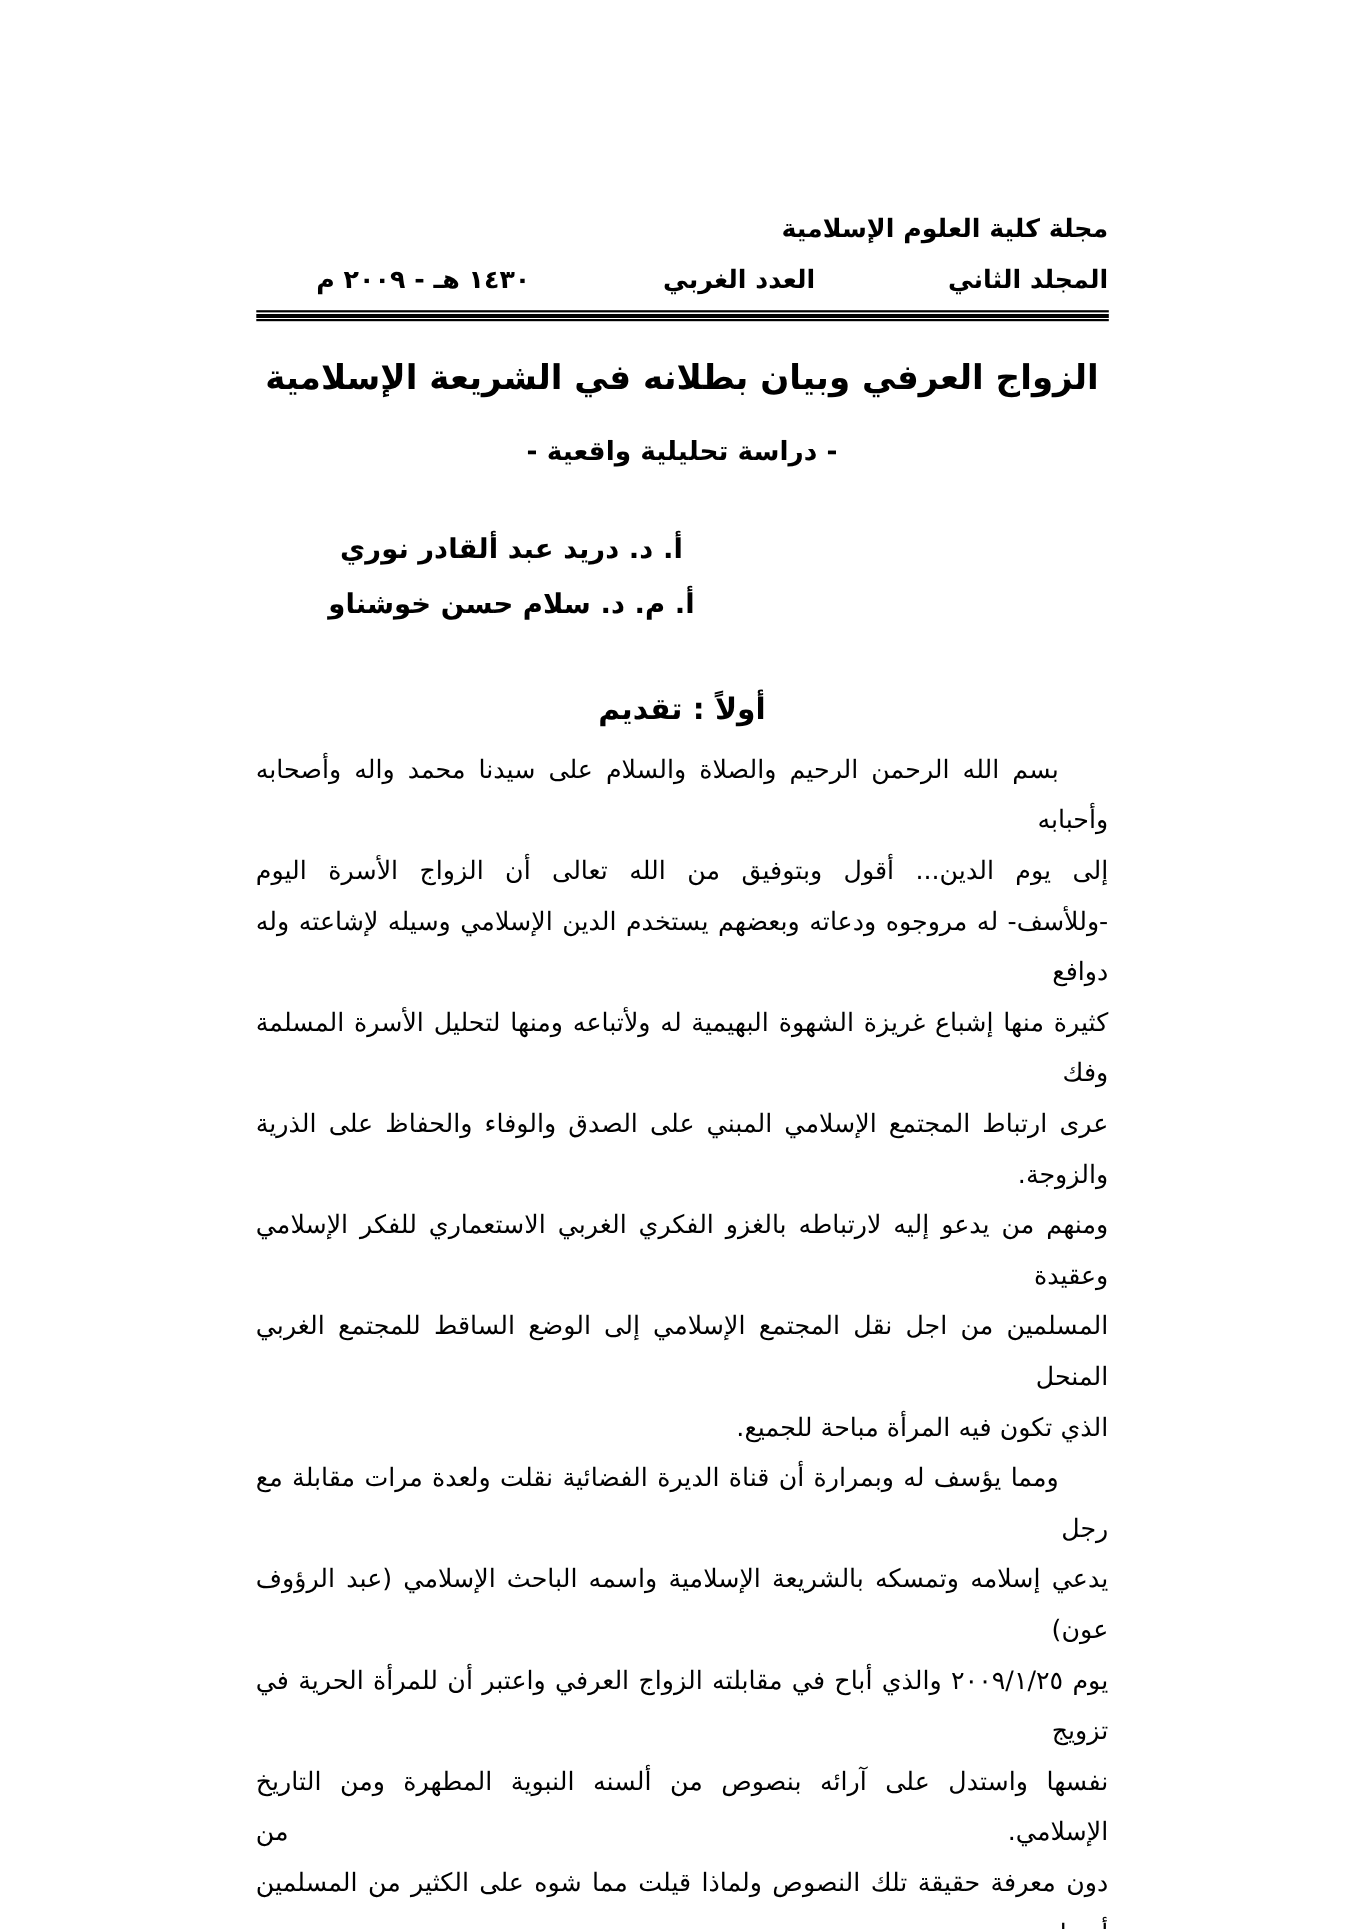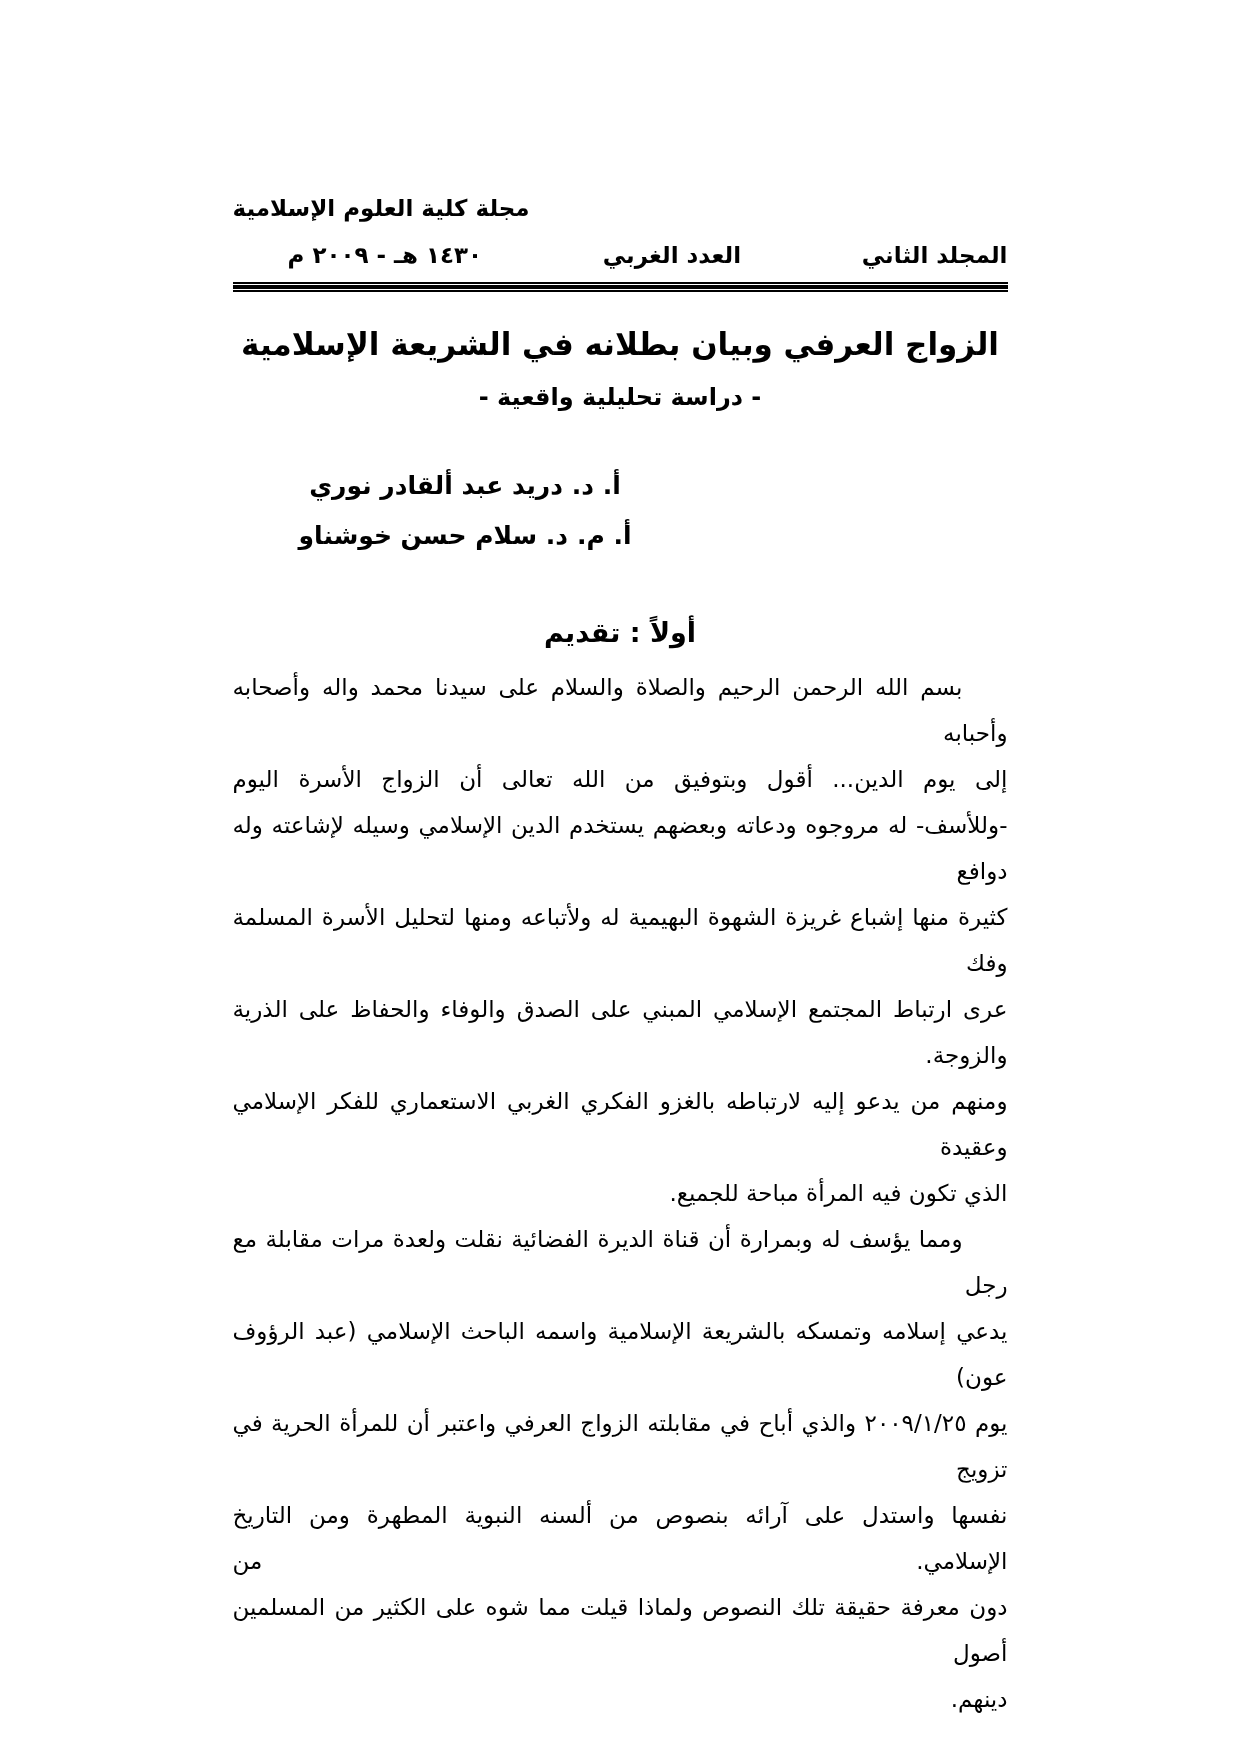--- a/index.html
+++ b/index.html
@@ -7,37 +7,37 @@
     width:1240px; height:1754px;
     background:#ffffff; color:#000000;
     font-family:"DejaVu Sans", sans-serif;
     overflow:hidden;
   }
   .page {
     width:775px; margin:0 auto; padding-top:193px;
     direction:rtl;
   }
   .journal-name {
-    text-align:left; font-weight:bold; font-size:23px; line-height:30px;
+    text-align:right; font-weight:bold; font-size:23px; line-height:30px;
   }
   .header-row {
     display:flex; justify-content:space-between; align-items:baseline;
     margin-top:16px; font-weight:bold; font-size:23px; line-height:32px;
     padding-left:55px;
   }
   .rule {
     margin-top:11px; height:4px; padding:1px 0;
     border-top:2px solid #000; border-bottom:2px solid #000;
     background:#000; background-clip:content-box;
   }
   .article-title {
     text-align:center; font-weight:bold; font-size:31px; line-height:40px; margin-top:32px;
   }
   .article-subtitle {
-    text-align:center; font-weight:bold; font-size:24px; line-height:32px; margin-top:17px;
+    text-align:center; font-weight:bold; font-size:24px; line-height:32px; margin-top:30px;
   }
   .authors {
     margin-top:48px; font-weight:bold; font-size:25px; line-height:50px;
     text-align:center; padding-left:0; padding-right:310px;
   }
   .section-heading {
     margin-top:54px; font-weight:bold; font-size:27px; line-height:36px; text-align:center;
   }
   .body-text { margin-top:13px; font-size:23px; line-height:46px; }
   .para { margin:0; }
@@ -72,20 +72,21 @@
 
   <div class="body-text">
 
     <div class="para">
       <div class="line first">بسم الله الرحمن الرحيم والصلاة والسلام على سيدنا محمد واله وأصحابه وأحبابه</div>
       <div class="line">إلى يوم الدين... أقول وبتوفيق من الله تعالى أن الزواج الأسرة اليوم</div>
       <div class="line">-وللأسف- له مروجوه ودعاته وبعضهم يستخدم الدين الإسلامي وسيله لإشاعته وله دوافع</div>
       <div class="line">كثيرة منها إشباع غريزة الشهوة البهيمية له ولأتباعه ومنها لتحليل الأسرة المسلمة وفك</div>
       <div class="line">عرى ارتباط المجتمع الإسلامي المبني على الصدق والوفاء والحفاظ على الذرية والزوجة.</div>
       <div class="line">ومنهم من يدعو إليه لارتباطه بالغزو الفكري الغربي الاستعماري للفكر الإسلامي وعقيدة</div>
+      <div class="line">المسلمين من اجل نقل المجتمع الإسلامي إلى الوضع الساقط للمجتمع الغربي المنحل</div>
       <div class="line last">الذي تكون فيه المرأة مباحة للجميع.</div>
     </div>
 
     <div class="para">
       <div class="line first">ومما يؤسف له وبمرارة أن قناة الديرة الفضائية نقلت ولعدة مرات مقابلة مع رجل</div>
       <div class="line">يدعي إسلامه وتمسكه بالشريعة الإسلامية واسمه الباحث الإسلامي (عبد الرؤوف عون)</div>
       <div class="line">يوم ٢٠٠٩/١/٢٥ والذي أباح في مقابلته الزواج العرفي واعتبر أن للمرأة الحرية في تزويج</div>
       <div class="line">نفسها واستدل على آرائه بنصوص من ألسنه النبوية المطهرة ومن التاريخ الإسلامي. من</div>
       <div class="line">دون معرفة حقيقة تلك النصوص ولماذا قيلت مما شوه على الكثير من المسلمين أصول</div>
       <div class="line last">دينهم.</div>

